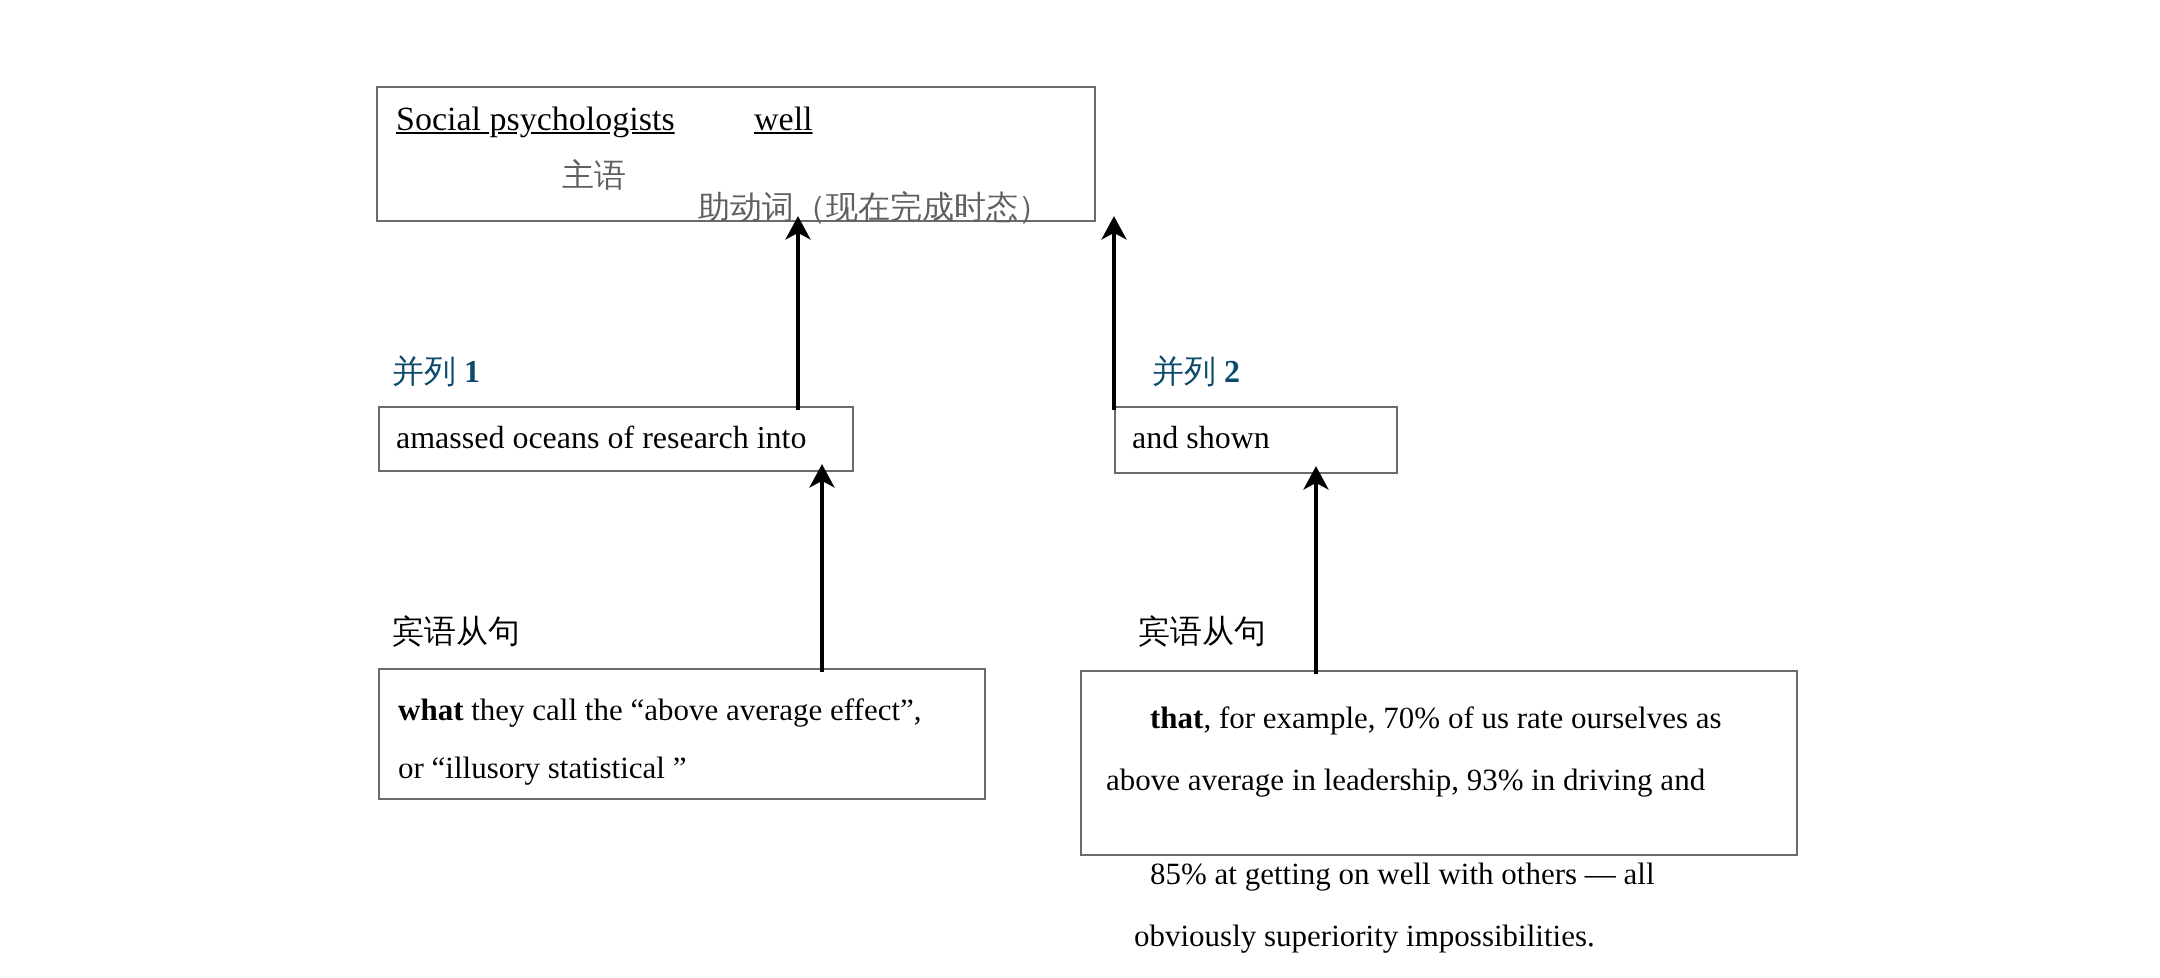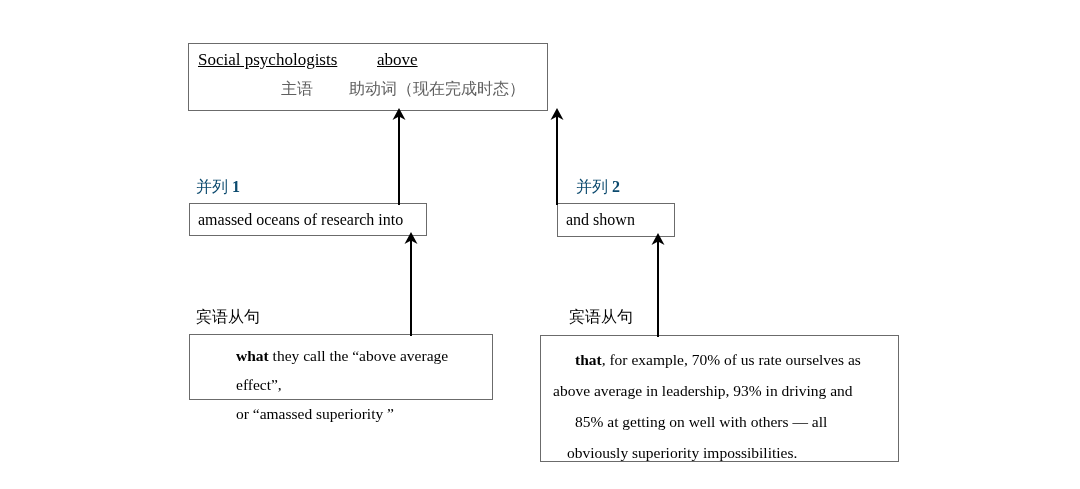--- a/index.html
+++ b/index.html
@@ -39,23 +39,23 @@
   
   .box {
     position: absolute;
     border: 1px solid #6b6b6b;
     background: #ffffff;
     box-sizing: border-box;
   }
 
   .box-main { left: 188px; top: 43px;  width: 360px; height: 68px; }
   .box-par1 { left: 189px; top: 203px; width: 238px; height: 33px; }
-  .box-par2 { left: 557px; top: 203px; width: 118px; height: 34px; }
+  .box-par2 { left: 557px; top: 203px; width: 142px; height: 34px; }
   .box-obj1 { left: 189px; top: 334px; width: 304px; height: 66px; }
-  .box-obj2 { left: 540px; top: 335px; width: 359px; height: 127px; }
+  .box-obj2 { left: 540px; top: 335px; width: 359px; height: 93px; }
 
   
   .main-row1 {
     position: absolute;
     left: 0; top: 3px;
     width: 100%;
     height: 26px;
     font-size: 17px;
     line-height: 26px;
   }
@@ -77,21 +77,21 @@
     position: absolute;
     left: 188px; top: 0;
     text-decoration: underline;
   }
   .cell-subject-cn {
     position: absolute;
     left: 56px; top: 0; margin-left: 36px;
   }
   .cell-aux-cn {
     position: absolute;
-    left: 160px; top: 0;
+    left: 160px; top: 16px;
   }
 
   
   .box-line {
     position: absolute;
     left: 8px;
     top: 50%;
     transform: translateY(-50%);
     font-size: 16px;
     line-height: 20px;
@@ -110,21 +110,21 @@
   .box-para.justified {
     text-align: justify;
     text-align-last: left;
     text-indent: 22px;
     left: 12px; right: 12px;
     top: 8px;
     line-height: 31px;
   }
   .box-para b { font-weight: bold; }
   .para-l2 { text-indent: 0; }
-  .para-l4 { text-indent: 22px; text-align: center; }
+  .para-l4 { text-indent: 22px; text-align: center; margin-top: 16px; }
 
   
   .arrow {
     position: absolute;
   }
   .arrow svg { display: block; }
 </style>
 </head>
 <body>
 
@@ -136,40 +136,40 @@
 
   <div class="tag tag-par" style="left:576px; top:178px;">并列 <b>2</b></div>
 
   <div class="tag tag-obj" style="left:196px; top:308px;">宾语从句</div>
 
   <div class="tag tag-obj" style="left:569px; top:308px;">宾语从句</div>
 
   <div class="box box-main">
     <div class="main-row1">
       <span class="cell-subject-en">Social psychologists</span>
-      <span class="cell-aux-en">above</span>
+      <span class="cell-aux-en">well</span>
     </div>
     <div class="main-row2">
       <span class="cell-subject-cn">主语</span>
       <span class="cell-aux-cn">助动词（现在完成时态）</span>
     </div>
   </div>
 
   <div class="box box-par1">
     <div class="box-line">amassed oceans of research into</div>
   </div>
 
   <div class="box box-par2">
     <div class="box-line">and shown</div>
   </div>
 
   <div class="box box-obj1">
-    <div class="box-para" style="text-indent:0;margin-left:37px;">
+    <div class="box-para" style="text-indent:0;">
       <div><b>what</b><span> they call the “above average effect”,</span></div>
-      <div>or “amassed superiority ”</div>
+      <div>or “illusory statistical ”</div>
     </div>
   </div>
 
   <div class="box box-obj2">
     <div class="box-para justified">
       <div><b>that</b><span>, for example, 70% of us rate ourselves as</span></div>
       <div class="para-l2">above average in leadership, 93% in driving and</div>
       <div class="para-l4">85% at getting on well with others — all</div>
       <div class="para-l2" style="text-indent:14px;">obviously superiority impossibilities.</div>
     </div>

